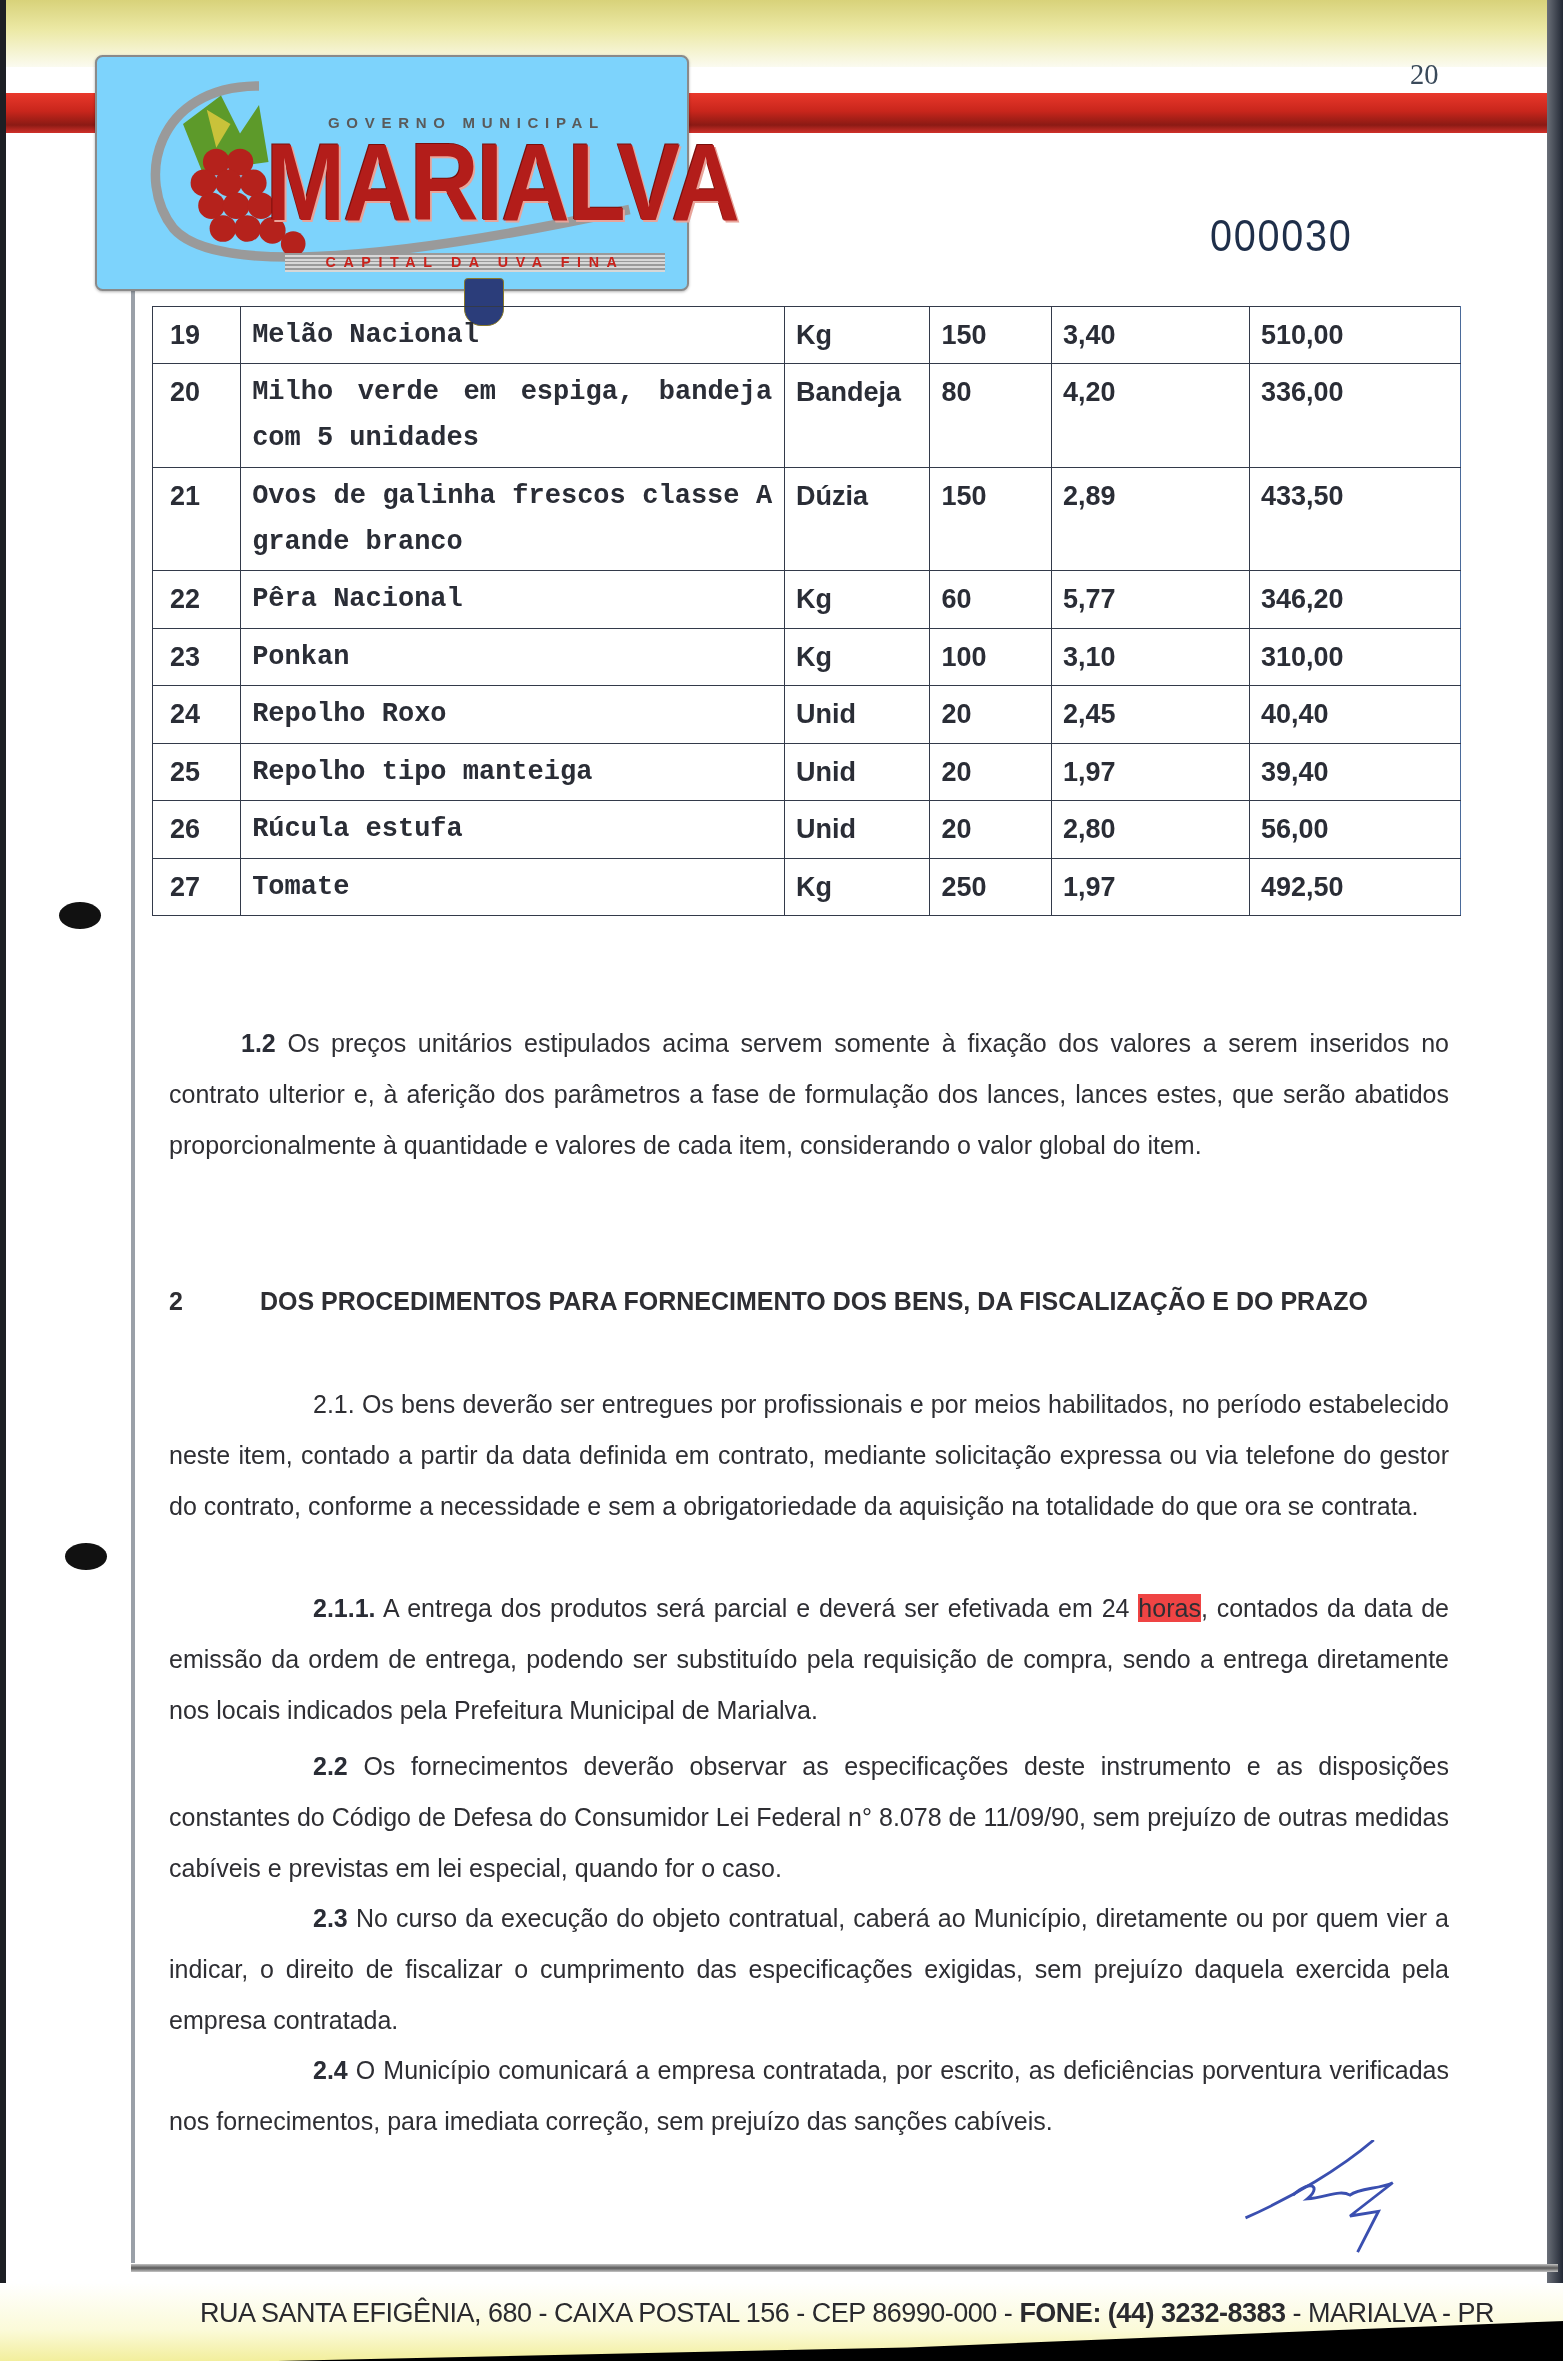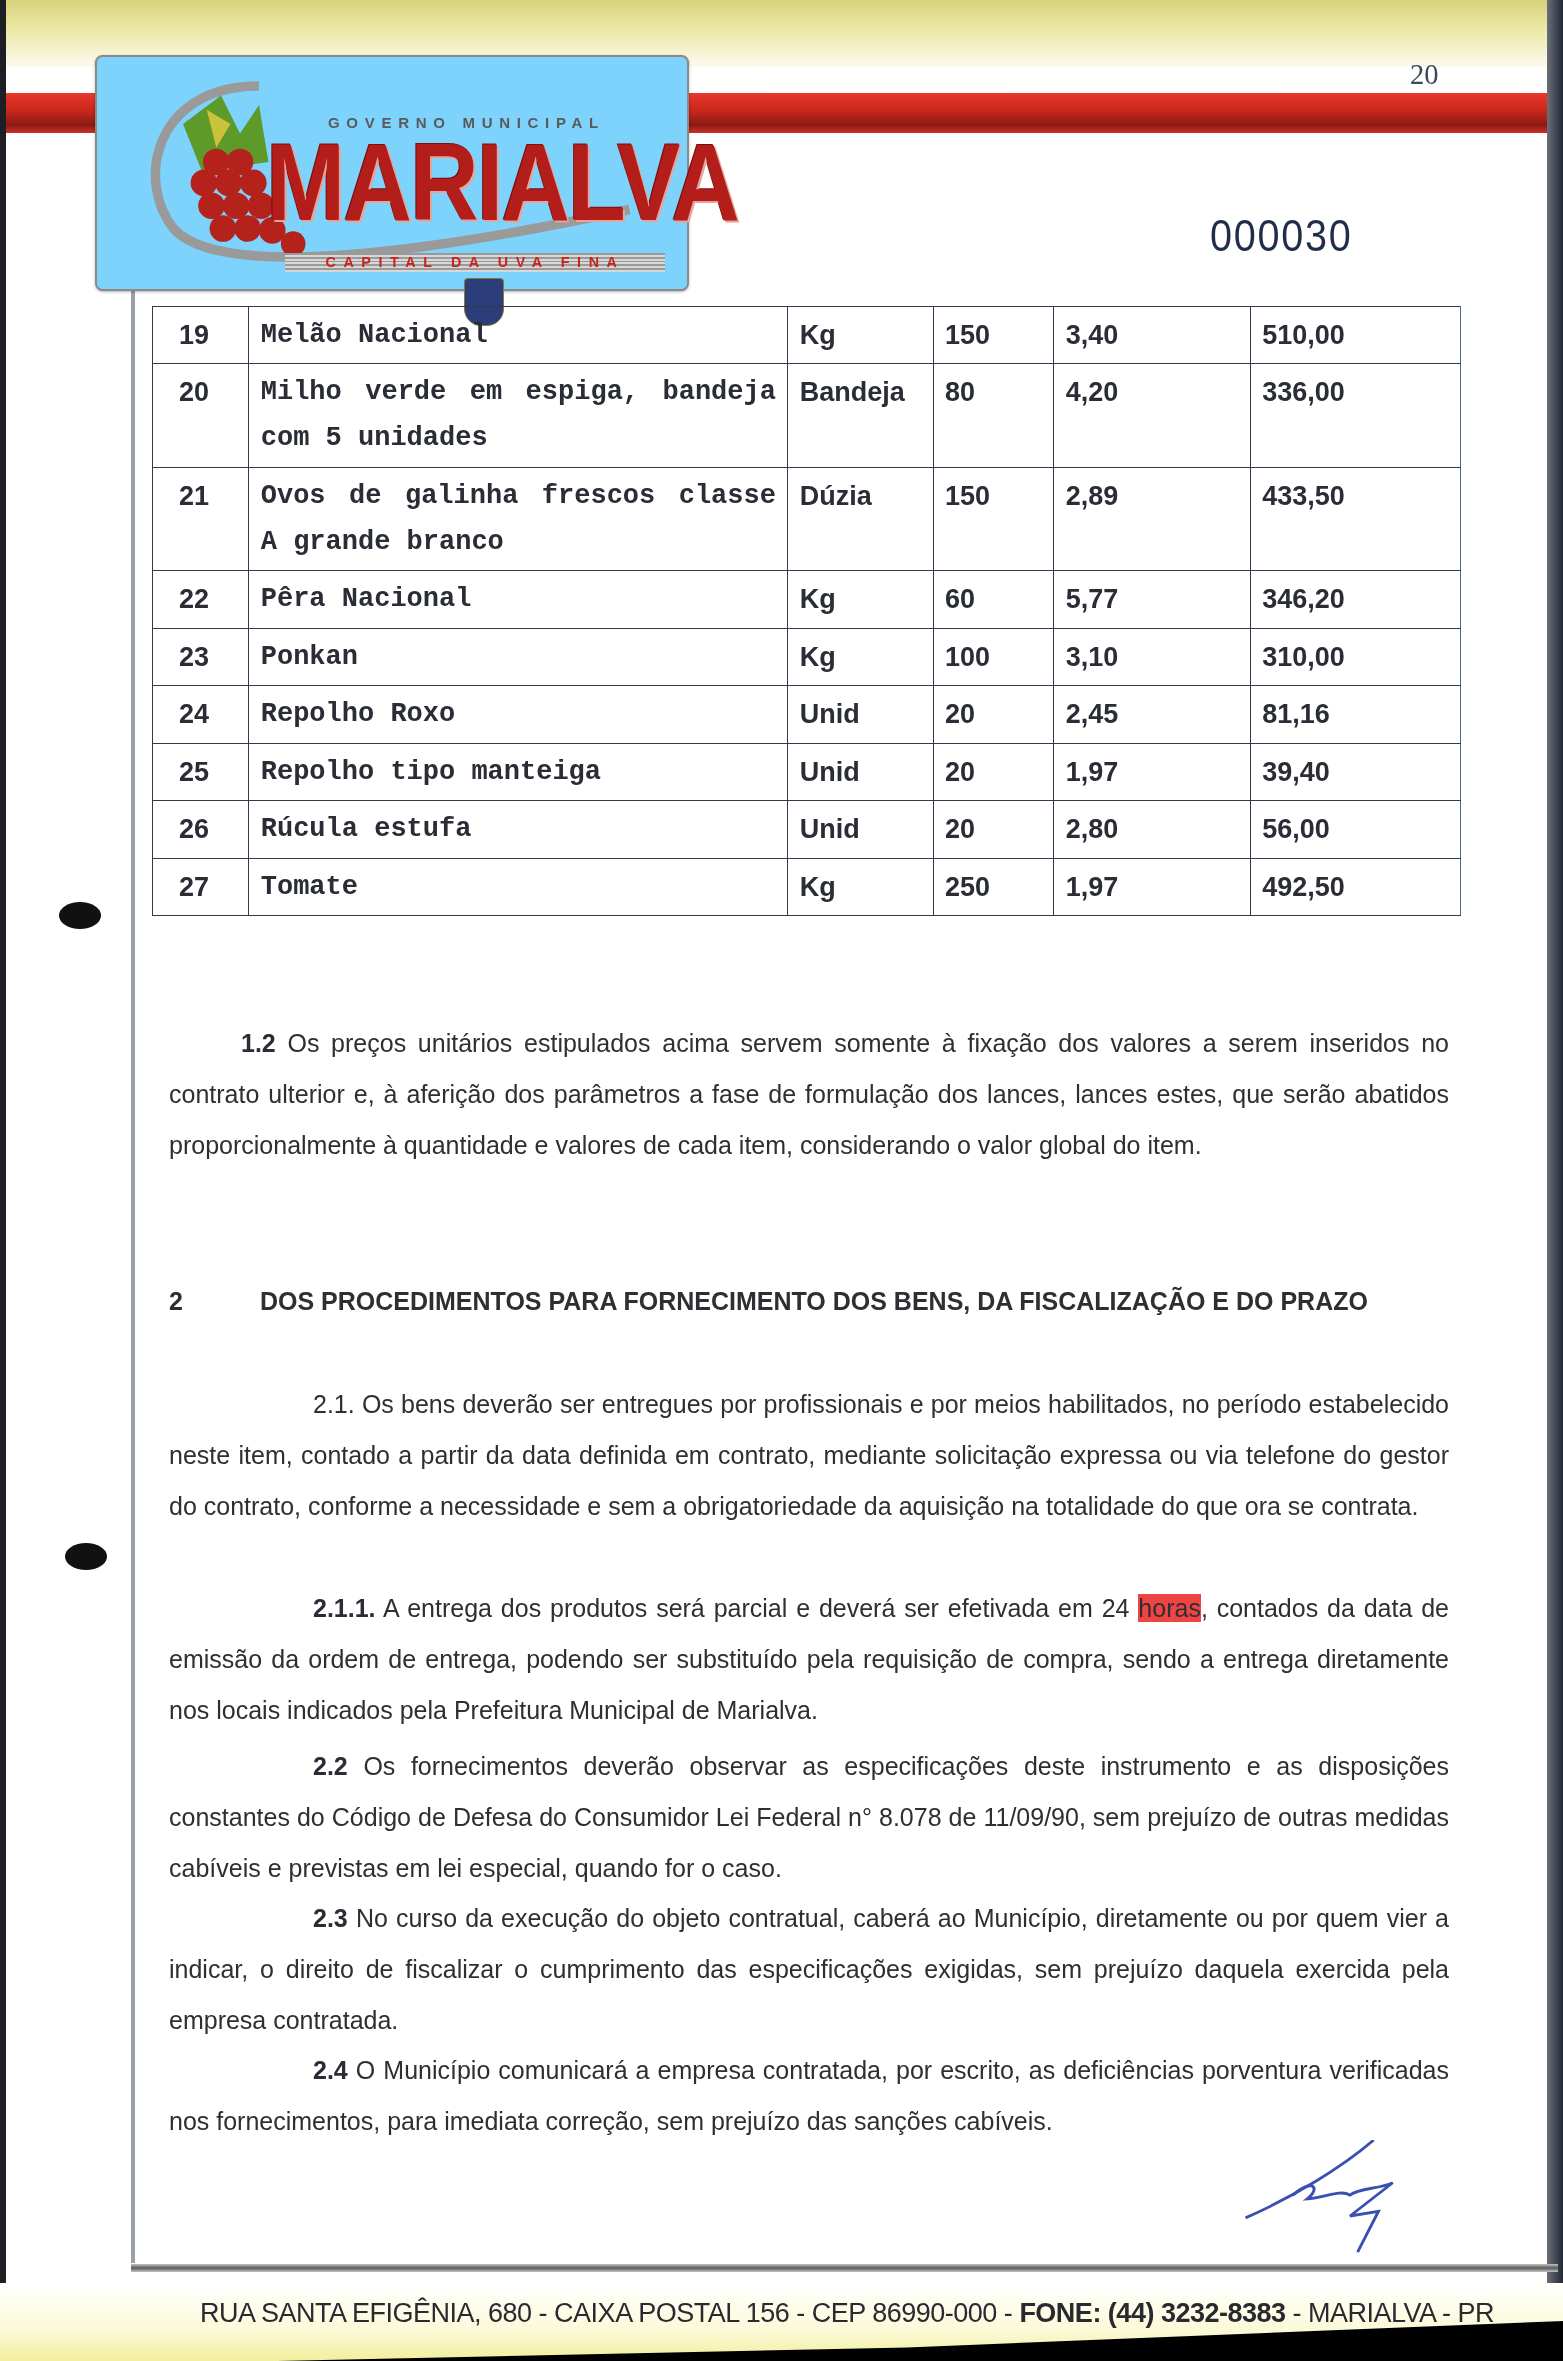--- a/index.html
+++ b/index.html
@@ -68,21 +68,21 @@
     position: absolute; left: 1210px; top: 211px; font-size: 44px; color: #1f2f4a;
     letter-spacing: 1.9px; transform: scaleX(0.9); transform-origin: left top;
   }
   table.items {
     position: absolute; left: 152px; top: 306px; width: 1309px;
     border-collapse: collapse; font-size: 27px; font-weight: bold; color: #2a2d36;
   }
   table.items td {
     border: 1.9px solid #333a4a; vertical-align: top; padding: 4.8px 11.4px 5.7px 11.4px; line-height: 46px;
   }
-  table.items td.num { width: 59px; padding-left: 26px; }
+  table.items td.num { width: 59px; padding-left: 17px; }
   table.items td.desc { width: 529px; text-align: justify; font-family: Liberation Mono, monospace; }
   table.items td.unit { width: 122px; }
   table.items td.qty { width: 99px; }
   table.items td.price { width: 177px; }
   table.items td.total { width: 190px; border-right-color: #4a6a9a; }
   .text {
     position: absolute; left: 169px; width: 1280px; font-size: 25px; line-height: 51px;
     text-align: justify; color: #2e2e33;
   }
   .text b { color: #2a2d36; }
@@ -190,21 +190,21 @@
         <td class="qty">100</td>
         <td class="price">3,10</td>
         <td class="total">310,00</td>
       </tr>
       <tr>
         <td class="num">24</td>
         <td class="desc">Repolho Roxo</td>
         <td class="unit">Unid</td>
         <td class="qty">20</td>
         <td class="price">2,45</td>
-        <td class="total">81,16</td>
+        <td class="total">40,40</td>
       </tr>
       <tr>
         <td class="num">25</td>
         <td class="desc">Repolho tipo manteiga</td>
         <td class="unit">Unid</td>
         <td class="qty">20</td>
         <td class="price">1,97</td>
         <td class="total">39,40</td>
       </tr>
       <tr>

